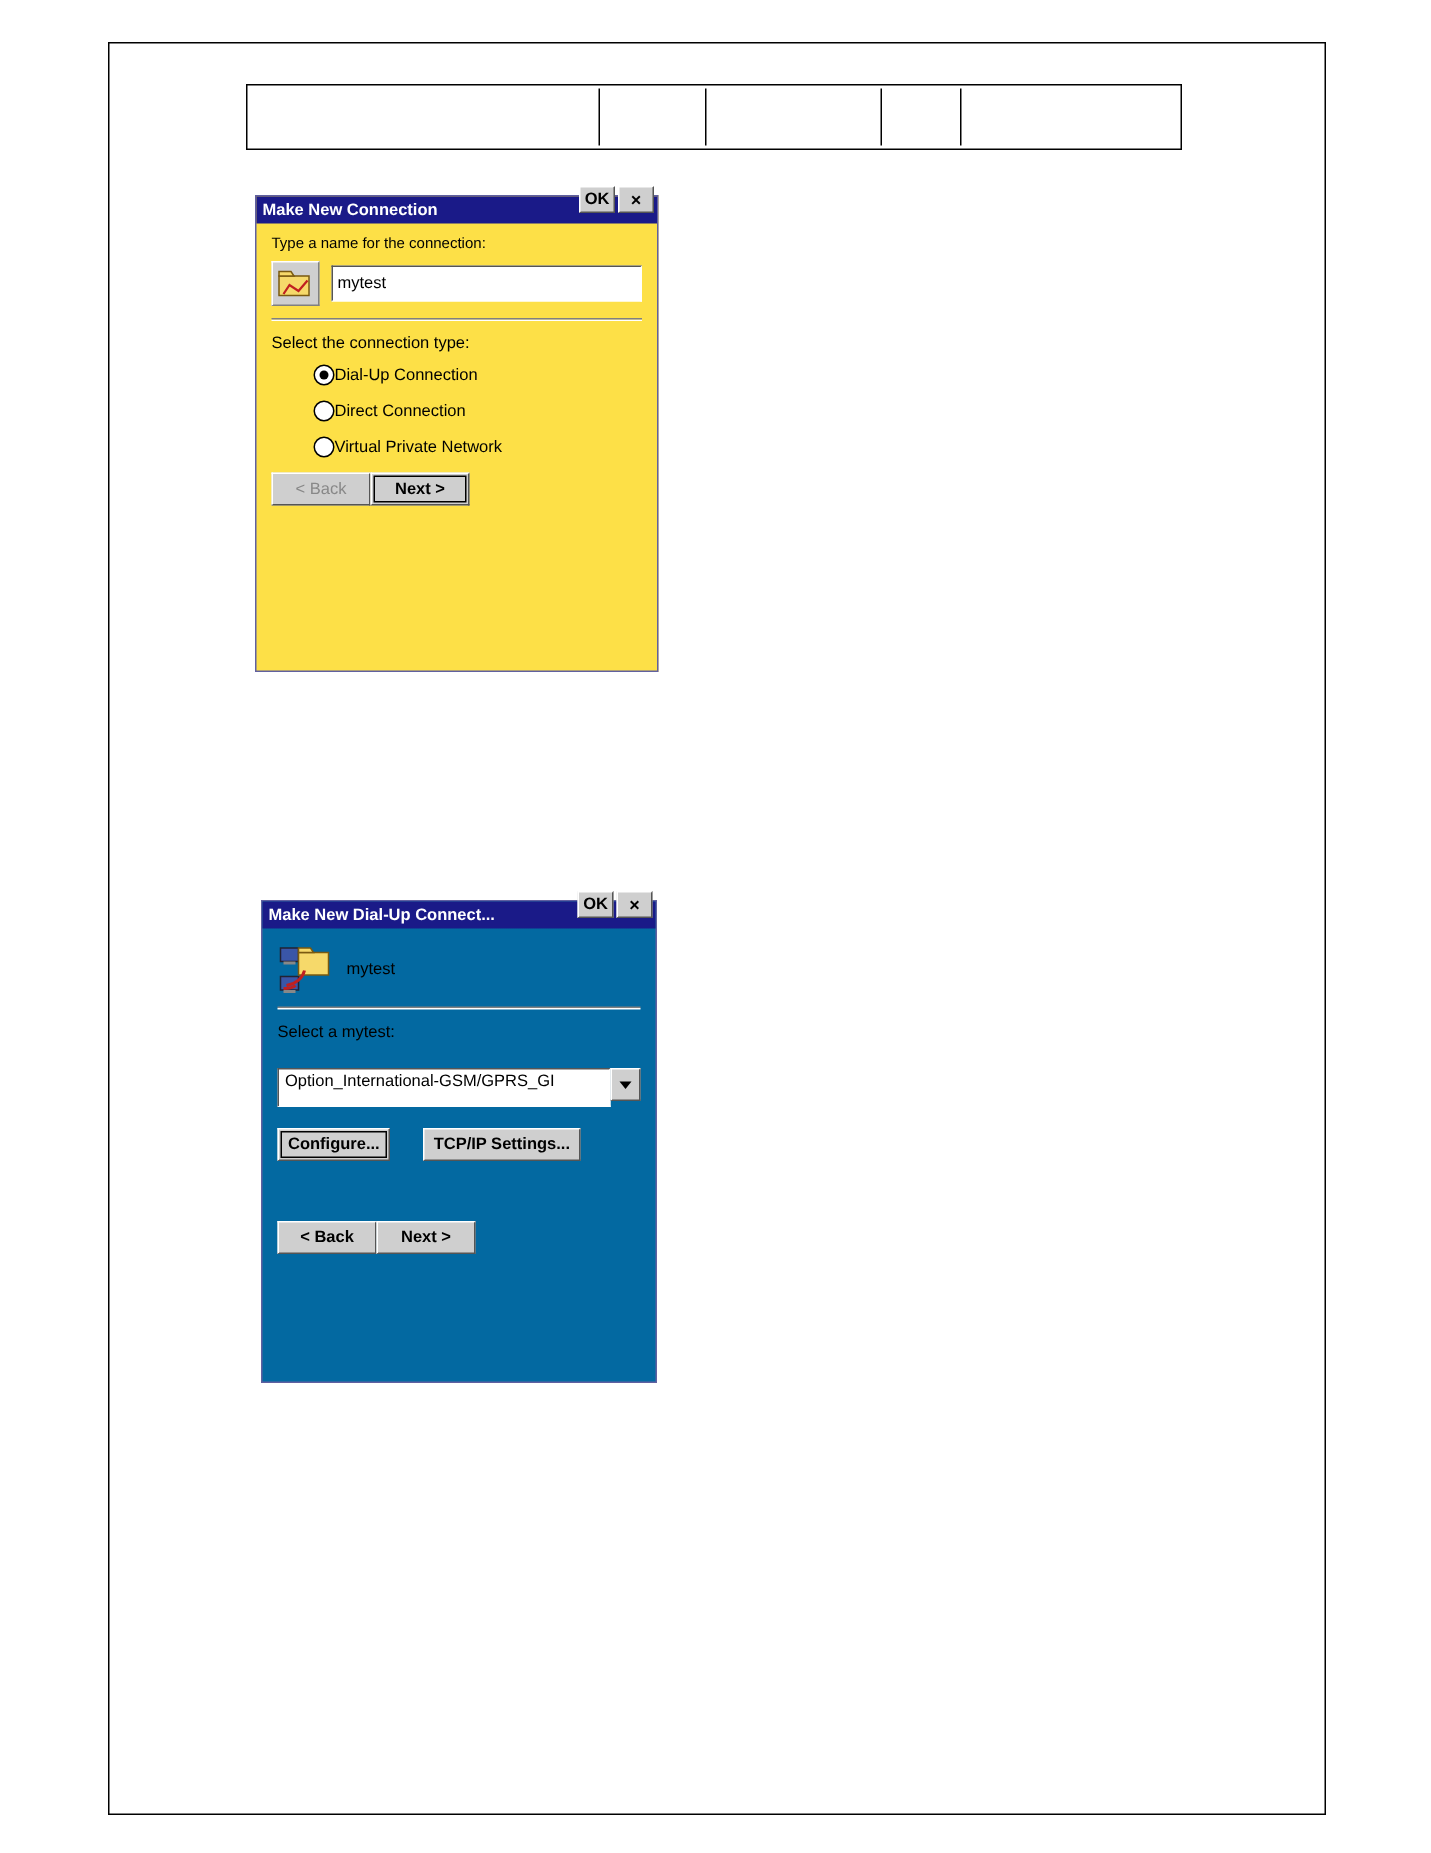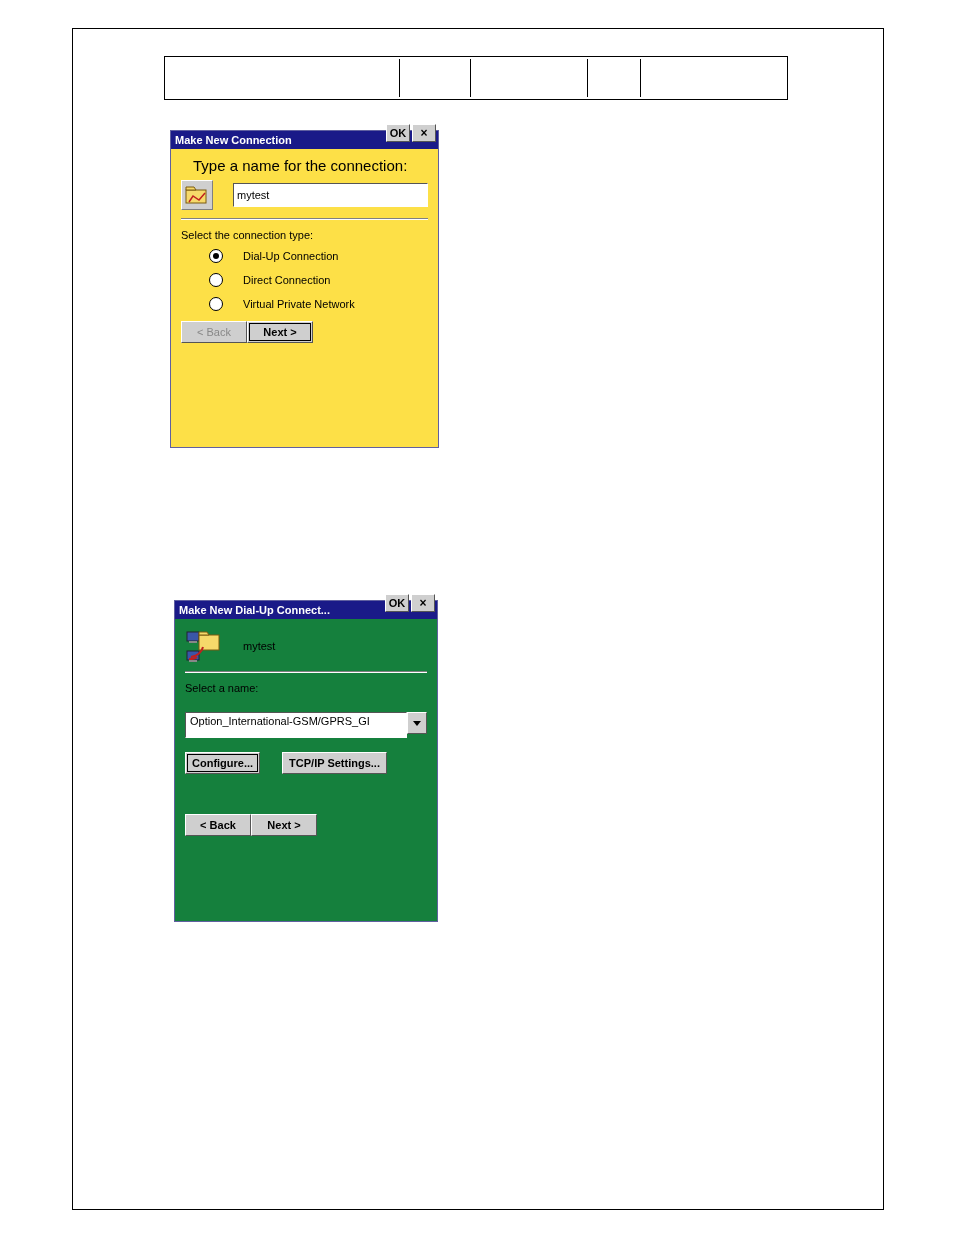--- a/index.html
+++ b/index.html
@@ -10,37 +10,37 @@
   .header-table td:first-child{border-left:none}
 
   
   .dlg1{position:absolute;left:170px;top:130px;width:267px;height:316px;background:#fde047;border:1px solid #6060a0}
   .titlebar{background:linear-gradient(#1a1a88,#1a1a88);height:18px;display:flex;align-items:center;padding:0 0 0 4px;color:#fff;font-weight:bold;font-size:11px}
   .tb-title{flex:1;white-space:nowrap;overflow:hidden}
   .tb-btns{display:flex;height:34px}
   .tb-btn{width:22px;height:16px;margin-top:1px;margin-right:2px;background:#cfcfcf;border:1px solid #000;border-top-color:#fff;border-left-color:#fff;border-bottom-color:#555;border-right-color:#555;display:flex;align-items:center;justify-content:center;font-weight:bold;font-size:11px;color:#000;cursor:pointer}
   .tb-x{font-size:12px}
   .dlg-body{padding:6px 10px 0 10px}
-  .dlg-label{font-size:15px;margin:2px 0 6px 12px}
-  .name-row{display:flex;align-items:center;gap:20px;margin-bottom:4px}
+  .dlg-label{font-size:10px;margin:2px 0 6px 0}
+  .name-row{display:flex;align-items:center;gap:8px;margin-bottom:4px}
   .folder-icon{width:30px;height:28px;display:flex;align-items:center;justify-content:center;background:#cfcfcf;border:1px solid #808080;border-top-color:#fff;border-left-color:#fff}
   .txt{flex:1;height:20px;font-family:Tahoma,Arial,sans-serif;font-size:11px;padding:1px 3px;border:1px solid #000;border-top-color:#555;border-left-color:#555;border-bottom-color:#fff;border-right-color:#fff;background:#fff}
   .hr{height:1px;background:#808080;box-shadow:0 1px 0 #fff;margin:8px 0 10px 0}
   .select-label{font-size:11px;margin-bottom:8px}
-  .radio-row{display:flex;align-items:center;gap:20px;font-size:11px;margin:4px 0 10px 28px}
+  .radio-row{display:flex;align-items:center;gap:0;font-size:11px;margin:4px 0 10px 28px}
   .radio{width:12px;height:12px;border-radius:50%;border:1px solid #000;background:#fff;display:flex;align-items:center;justify-content:center}
   .radio .dot{width:6px;height:6px;border-radius:50%;background:#000}
   .btn-row{display:flex;gap:0;margin-top:4px}
   .btn{min-width:66px;height:22px;background:#cfcfcf;border:1px solid #000;border-top-color:#fff;border-left-color:#fff;border-bottom-color:#555;border-right-color:#555;font-size:11px;font-family:Tahoma,Arial,sans-serif;cursor:pointer;padding:0 8px}
   .btn[disabled]{color:#888;cursor:default}
   .btn.bold{font-weight:bold}
   .btn.focus{outline:1px solid #000;outline-offset:-3px}
 
   
-  .dlg2{position:absolute;left:174px;top:600px;width:262px;height:320px;background:#15803d;border:1px solid #6060a0}
+  .dlg2{position:absolute;left:174px;top:600px;width:262px;height:320px;background:#0369a1;border:1px solid #6060a0}
   .modem-icon{width:38px;height:34px;display:flex;align-items:center;justify-content:center;position:relative}
   .conn-name{font-size:11px}
   .select-box{display:flex;margin:18px 0 14px 0}
   .select-field{flex:1;height:20px;background:#fff;border:1px solid #000;border-top-color:#555;border-left-color:#555;border-bottom-color:#fff;border-right-color:#fff;font-size:11px;padding:2px 4px;overflow:hidden;white-space:nowrap}
   .select-arrow{width:18px;height:20px;background:#cfcfcf;border:1px solid #000;border-top-color:#fff;border-left-color:#fff;border-bottom-color:#555;border-right-color:#555;display:flex;align-items:center;justify-content:center;cursor:pointer}
   .select-arrow::after{content:"";border-left:4px solid transparent;border-right:4px solid transparent;border-top:5px solid #000}
   .cfg-row{display:flex;gap:22px;margin-bottom:40px}
   .cfg-row .btn{min-width:0}
   svg{display:block}
 </style>
@@ -133,21 +133,21 @@
             <rect x="4" y="31" width="8" height="2" fill="#888"></rect>
             <rect x="14" y="6" width="20" height="15" fill="#f6d96a" stroke="#7a5a10"></rect>
             <polygon points="14,6 14,3 22,3 24,6" fill="#f6d96a" stroke="#7a5a10"></polygon>
             <path d="M6 28 Q 16 26 18 18" fill="none" stroke="#c02020" stroke-width="2"></path>
             <path d="M4 30 Q 10 30 12 28" fill="none" stroke="#c02020" stroke-width="2"></path>
           </svg>
         </div>
         <span class="conn-name">mytest</span>
       </div>
       <div class="hr"></div>
-      <div class="select-label">Select a name:</div>
+      <div class="select-label">Select a mytest:</div>
       <div class="select-box">
         <div class="select-field">Option_International-GSM/GPRS_GI</div>
         <div class="select-arrow"></div>
       </div>
       <div class="cfg-row">
         <button class="btn bold focus" style="padding:0 6px">Configure...</button>
         <button class="btn bold" style="padding:0 6px">TCP/IP Settings...</button>
       </div>
       <div class="btn-row">
         <button class="btn bold">&lt; Back</button>

